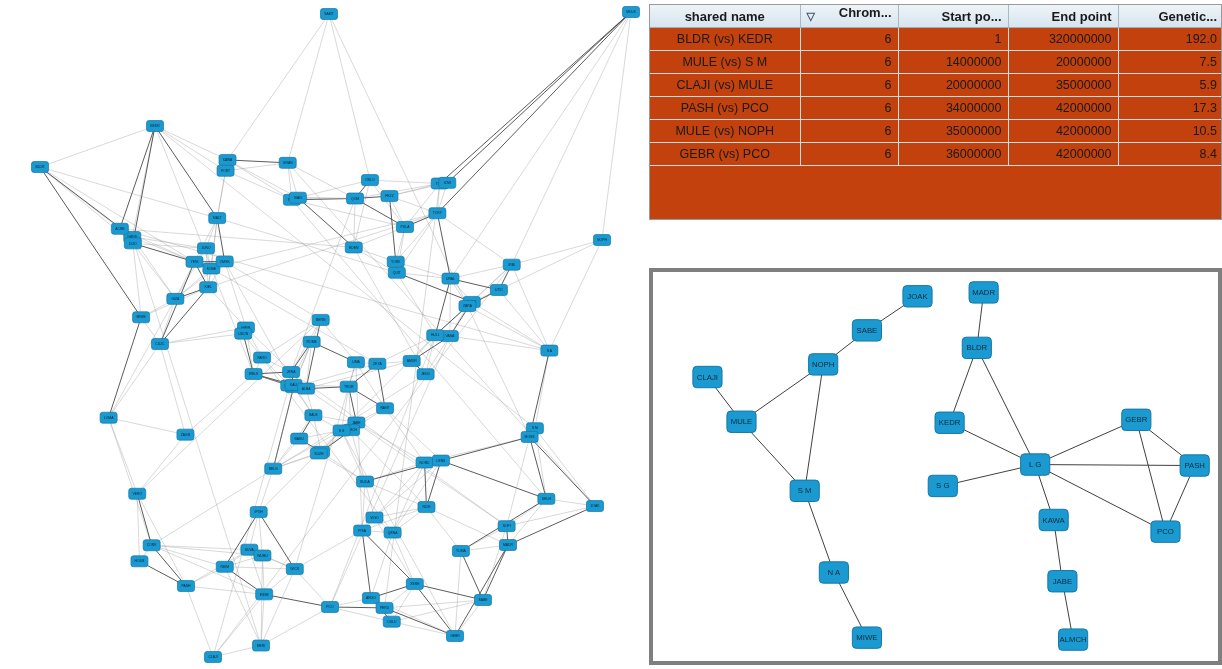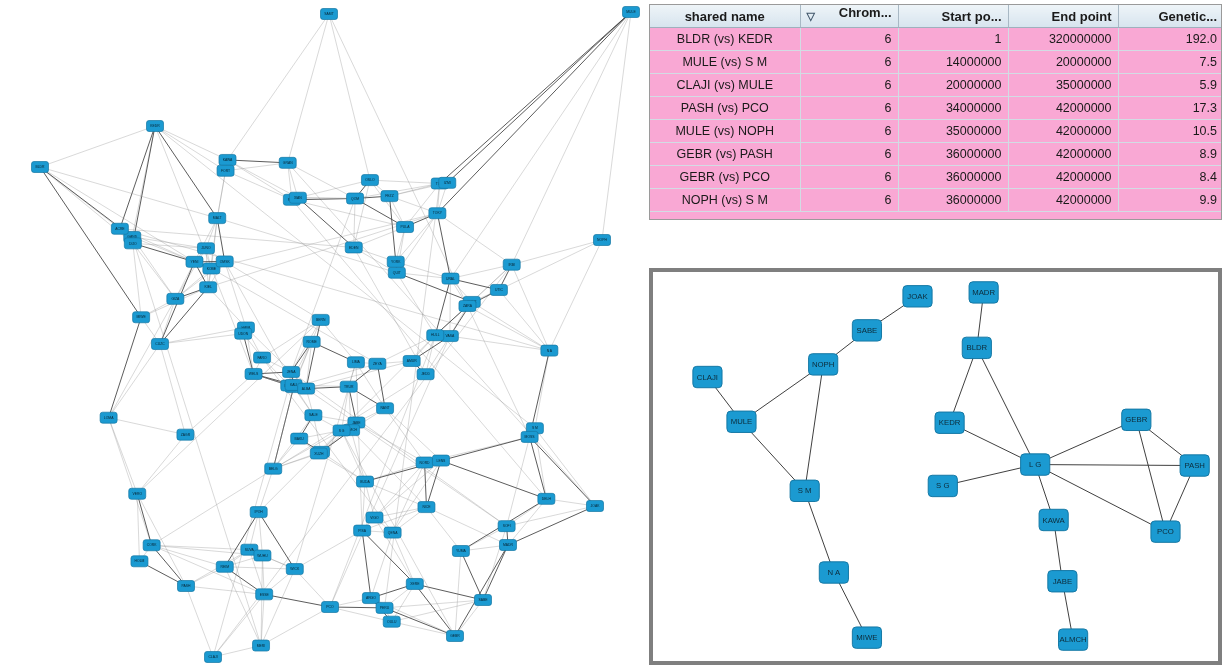--- a/index.html
+++ b/index.html
@@ -38,21 +38,21 @@
     background: #ffffff;
   }
 
   
   #table-panel {
     position: absolute;
     left: 4px;
     top: 4px;
     width: 573px;
     height: 216px;
-    background: #f9a8d4;
+    background: #c2410c;
     border: 1px solid #9a9a9a;
     box-sizing: border-box;
     overflow: hidden;
   }
   table.data-table {
     border-collapse: collapse;
     width: 100%;
     font-size: 12.5px;
     color: #1a1a1a;
     table-layout: fixed;
@@ -994,39 +994,25 @@
               <td class="num">17.3</td>
             </tr>
             <tr>
               <td class="txt">MULE (vs) NOPH</td>
               <td class="num">6</td>
               <td class="num">35000000</td>
               <td class="num">42000000</td>
               <td class="num">10.5</td>
             </tr>
             <tr>
-              <td class="txt">GEBR (vs) PASH</td>
-              <td class="num">6</td>
-              <td class="num">36000000</td>
-              <td class="num">42000000</td>
-              <td class="num">8.9</td>
-            </tr>
-            <tr>
               <td class="txt">GEBR (vs) PCO</td>
               <td class="num">6</td>
               <td class="num">36000000</td>
               <td class="num">42000000</td>
               <td class="num">8.4</td>
-            </tr>
-            <tr>
-              <td class="txt">NOPH (vs) S M</td>
-              <td class="num">6</td>
-              <td class="num">36000000</td>
-              <td class="num">42000000</td>
-              <td class="num">9.9</td>
             </tr>
           </tbody>
       </table>
     </div>
 
     <div id="sub-network-panel">
       <svg width="565" height="389" viewBox="0 0 565 400">
         <g id="sub-edges">
             <line x1="264" y1="25" x2="212" y2="60" class="edge-line"></line>
             <line x1="212" y1="60" x2="167" y2="95" class="edge-line"></line>

